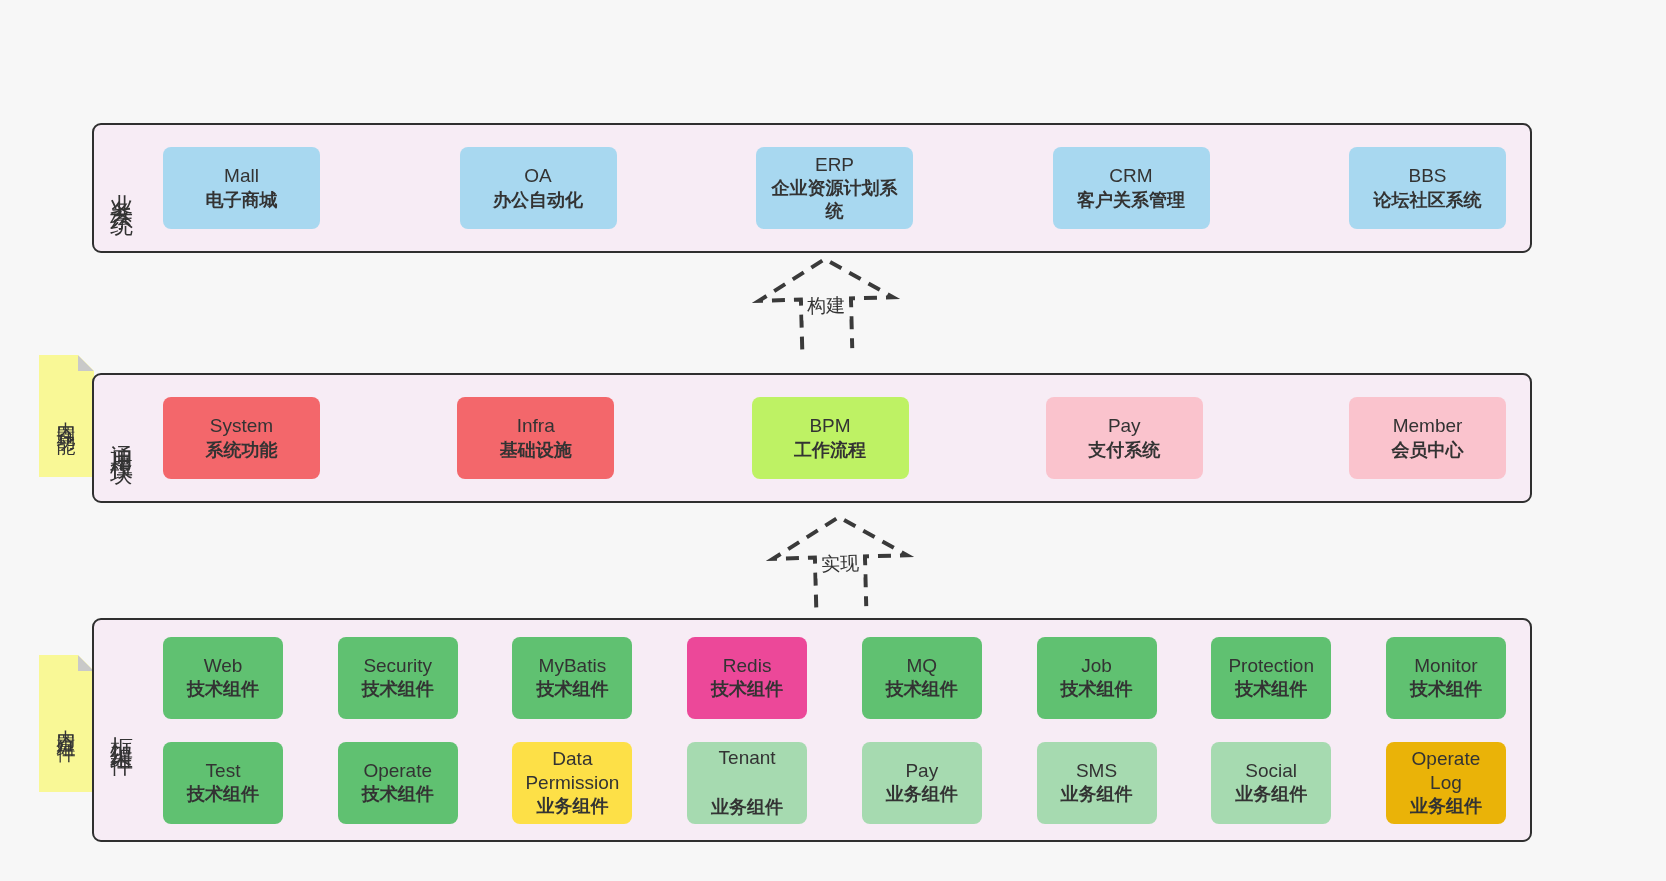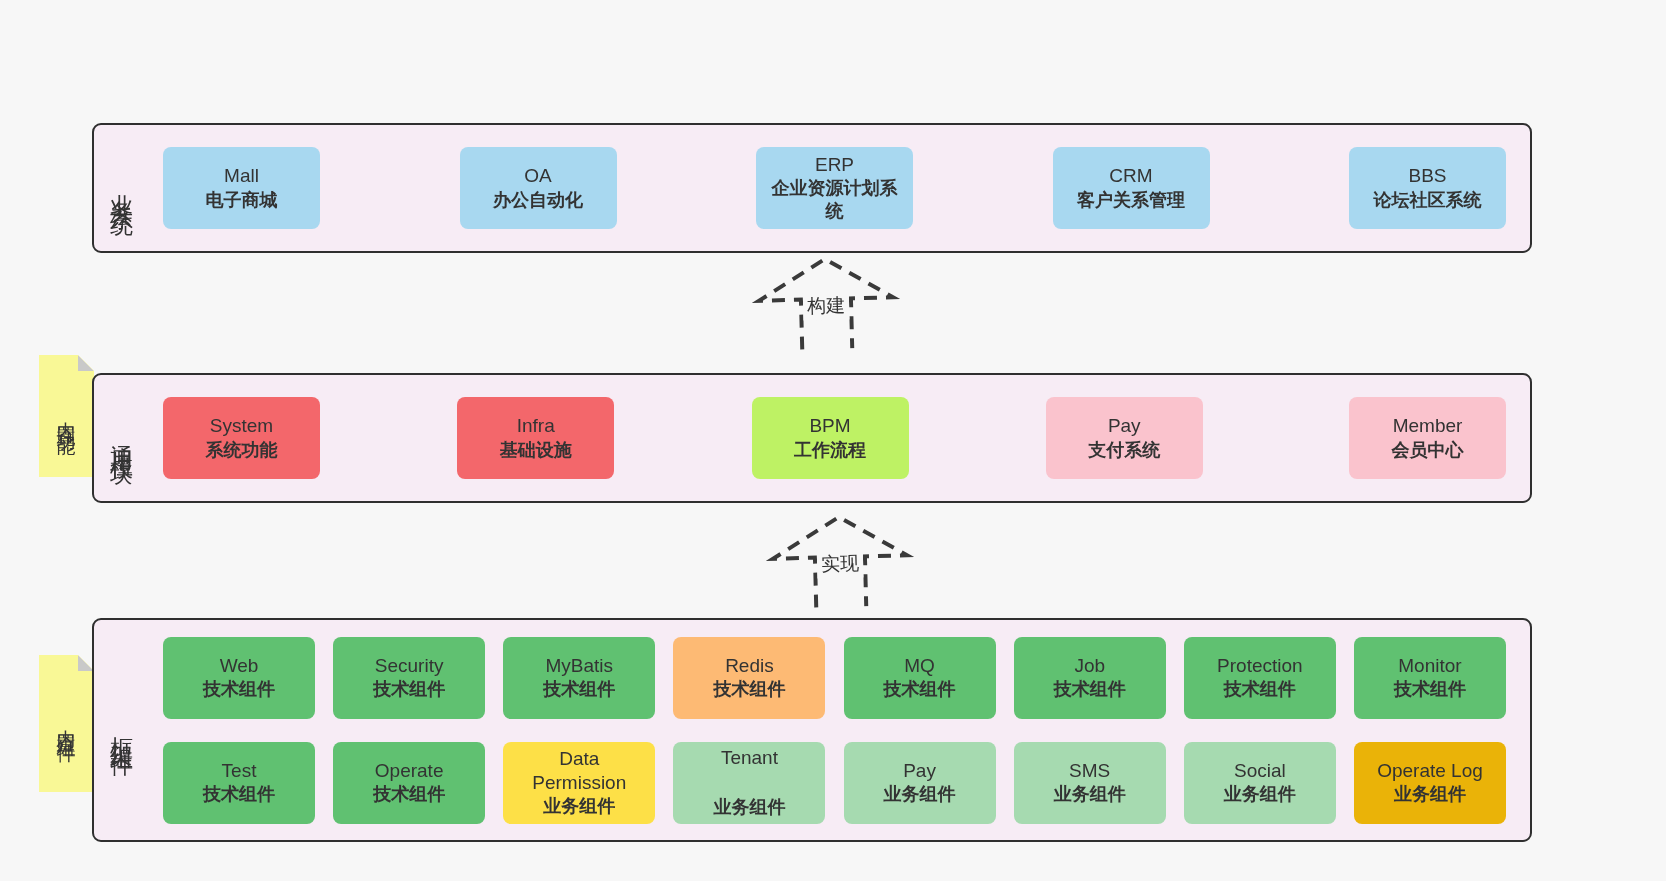--- a/index.html
+++ b/index.html
@@ -30,21 +30,21 @@
   .band-content{flex:1;display:flex;flex-direction:column;gap:23px;margin:0 24px 0 30px;}
   .box-row{display:flex;justify-content:space-between;}
 
   
   .box{
     height:82px;border-radius:8px;box-sizing:border-box;
     display:flex;flex-direction:column;align-items:center;justify-content:center;
     text-align:center;line-height:1.28;padding:4px 10px;color:#333;
   }
   .w-wide{width:157px;}
-  .w-narrow{width:152px;}
+  .w-narrow{width:120px;}
   .box .en{font-size:19px;}
   .box .zh{font-size:18px;font-weight:bold;}
 
   
   .sticky{
     position:absolute;left:39px;width:55px;background:#f9f896;z-index:1;
     clip-path:polygon(0 0,calc(100% - 16px) 0,100% 16px,100% 100%,0 100%);
     display:flex;align-items:center;justify-content:center;
   }
   #sticky-1{top:355px;height:122px;}
@@ -161,21 +161,21 @@
             <span class="zh">技术组件</span>
           </div>
           <div class="box w-narrow" style="background: rgb(96, 193, 113);">
             <span class="en">Security</span>
             <span class="zh">技术组件</span>
           </div>
           <div class="box w-narrow" style="background: rgb(96, 193, 113);">
             <span class="en">MyBatis</span>
             <span class="zh">技术组件</span>
           </div>
-          <div class="box w-narrow" style="background: #fdba74;">
+          <div class="box w-narrow" style="background: #ec4899;">
             <span class="en">Redis</span>
             <span class="zh">技术组件</span>
           </div>
           <div class="box w-narrow" style="background: rgb(96, 193, 113);">
             <span class="en">MQ</span>
             <span class="zh">技术组件</span>
           </div>
           <div class="box w-narrow" style="background: rgb(96, 193, 113);">
             <span class="en">Job</span>
             <span class="zh">技术组件</span>

